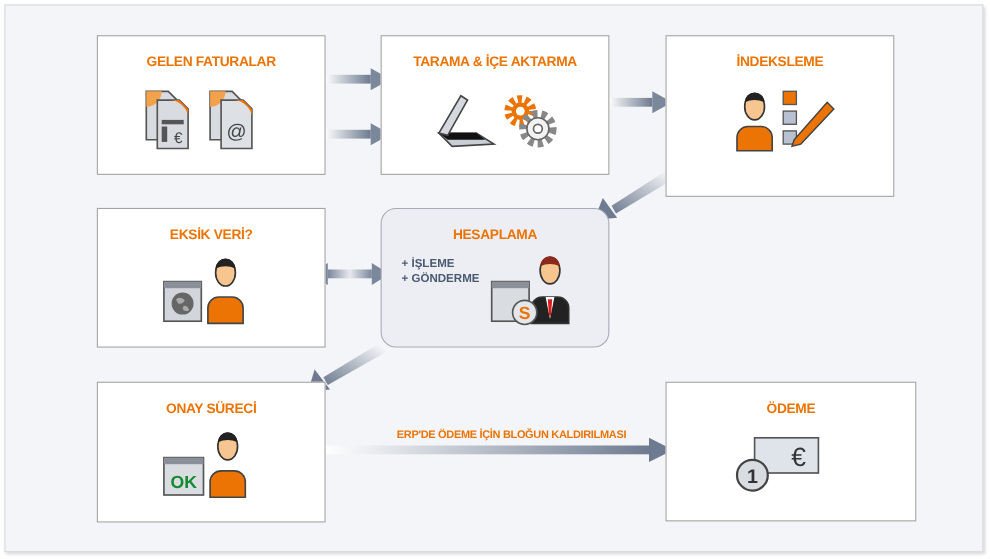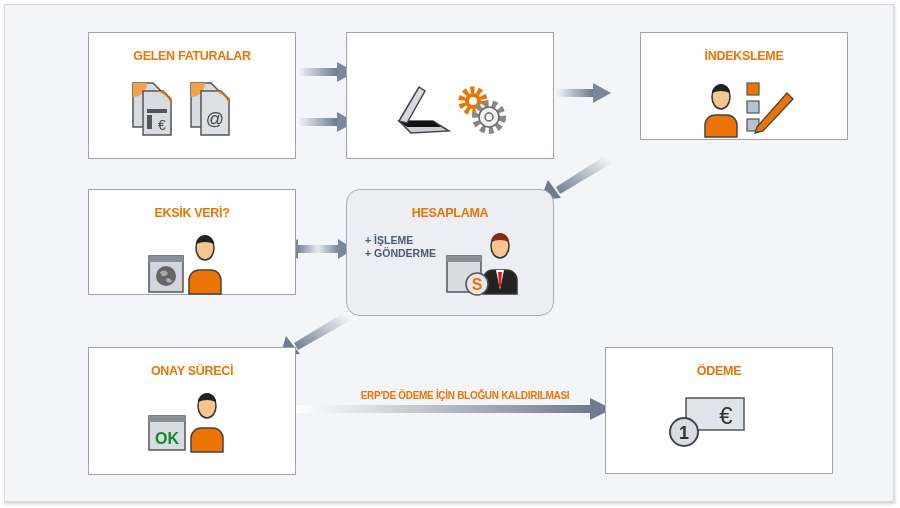--- a/index.html
+++ b/index.html
@@ -85,47 +85,48 @@
       <path d="M4 4 h20 l8 8 v36 h-28z" fill="#d8dbe0" stroke="#555" stroke-width="1.5"></path>
       <path d="M4 4 h14 a14 14 0 0 1 -14 14z" fill="#f3a24b"></path>
       <path d="M14 12 h20 l8 8 v36 h-28z" fill="#dde0e5" stroke="#555" stroke-width="1.5"></path>
       <path d="M26 12 h8 l8 8 v6 a18 18 0 0 0 -16 -14z" fill="#ec7404"></path>
       <text x="28" y="46" font-size="18" text-anchor="middle" fill="#444" font-family="Liberation Sans, sans-serif">@</text>
     </g>
   </svg>
 </div>
 
 <div class="box" style="left:346px;top:32px;width:208px;height:127px;">
+  <div class="box-title">TARAMA &amp; İÇE AKTARMA</div>
   <svg class="icon" style="left:46px;top:44px;" width="120" height="62" viewBox="0 0 120 62">
     <polygon points="6,44 40,44 56,54 18,56" fill="#c9cdd4" stroke="#444" stroke-width="1.5"></polygon>
     <polygon points="6,44 40,44 48,50 14,50" fill="#111"></polygon>
     <polygon points="6,44 26,10 32,14 14,46" fill="#d5d9df" stroke="#444" stroke-width="1.5"></polygon>
     <circle cx="80" cy="24" r="11" fill="none" stroke="#ec7404" stroke-width="7" stroke-dasharray="4 3"></circle>
     <circle cx="80" cy="24" r="8" fill="#ec7404"></circle>
       <circle cx="80" cy="24" r="4" fill="#fff"></circle>
     <circle cx="96" cy="40" r="13" fill="none" stroke="#888" stroke-width="8" stroke-dasharray="4.5 3.5"></circle>
     <circle cx="96" cy="40" r="10" fill="#f2f2f2" stroke="#666" stroke-width="1.5"></circle>
     <circle cx="96" cy="40" r="4" fill="#fff" stroke="#666" stroke-width="1.5"></circle>
   </svg>
 </div>
 
-<div class="box" style="left:640px;top:32px;width:208px;height:108px;">
+<div class="box" style="left:605px;top:32px;width:208px;height:147px;">
   <div class="box-title">İNDEKSLEME</div>
   <svg class="icon" style="left:58px;top:44px;" width="100" height="62" viewBox="0 0 100 62">
     <path d="M6 60 v-12 a10 10 0 0 1 10 -10 h12 a10 10 0 0 1 10 10 v12z" fill="#ec7404" stroke="#444" stroke-width="1.5"></path>
     <ellipse cx="22" cy="20" rx="9" ry="12" fill="#f6c590" stroke="#333" stroke-width="1.5"></ellipse>
     <path d="M13 16 a9 9 0 0 1 18 0 q-9 -4 -18 0z" fill="#222"></path>
     <rect x="48" y="6" width="12" height="12" fill="#ec7404" stroke="#555" stroke-width="1.2"></rect>
     <rect x="48" y="24" width="12" height="12" fill="#b7c1cf" stroke="#555" stroke-width="1.2"></rect>
     <rect x="48" y="42" width="12" height="12" fill="#b7c1cf" stroke="#555" stroke-width="1.2"></rect>
     <polygon points="58,50 88,16 94,22 64,54 56,56" fill="#ec7404" stroke="#444" stroke-width="1.3"></polygon>
   </svg>
 </div>
 
-<div class="box" style="left:88px;top:189px;width:208px;height:106px;">
+<div class="box" style="left:88px;top:189px;width:208px;height:127px;">
   <div class="box-title">EKSİK VERİ?</div>
   <svg class="icon" style="left:56px;top:42px;" width="100" height="66" viewBox="0 0 100 66">
     <rect x="4" y="24" width="34" height="36" fill="#d2d6dc" stroke="#555" stroke-width="1.5"></rect>
     <rect x="4" y="24" width="34" height="6" fill="#8a8f98"></rect>
     <circle cx="21" cy="44" r="10" fill="#666"></circle>
     <path d="M15 40 q5 -3 8 1 q-2 4 -6 3z M22 46 q4 0 5 4 q-4 2 -6 -1z" fill="#aaa"></path>
     <path d="M44 62 v-14 a10 10 0 0 1 10 -10 h12 a10 10 0 0 1 10 10 v14z" fill="#ec7404" stroke="#444" stroke-width="1.5"></path>
     <ellipse cx="60" cy="16" rx="9" ry="12" fill="#f6c590" stroke="#333" stroke-width="1.5"></ellipse>
     <path d="M51 12 a9 9 0 0 1 18 0 q-9 -4 -18 0z" fill="#222"></path>
   </svg>

